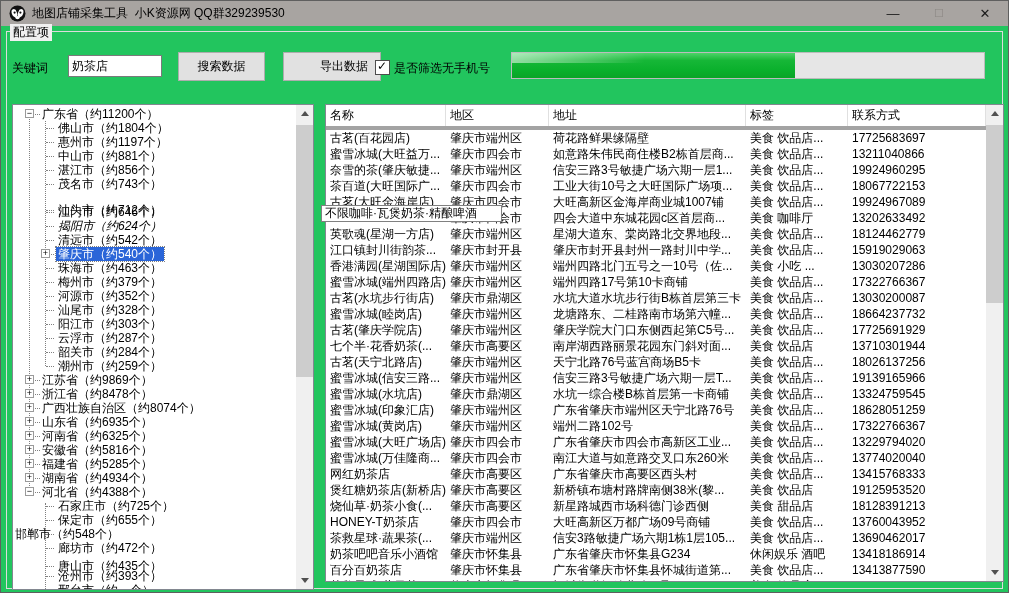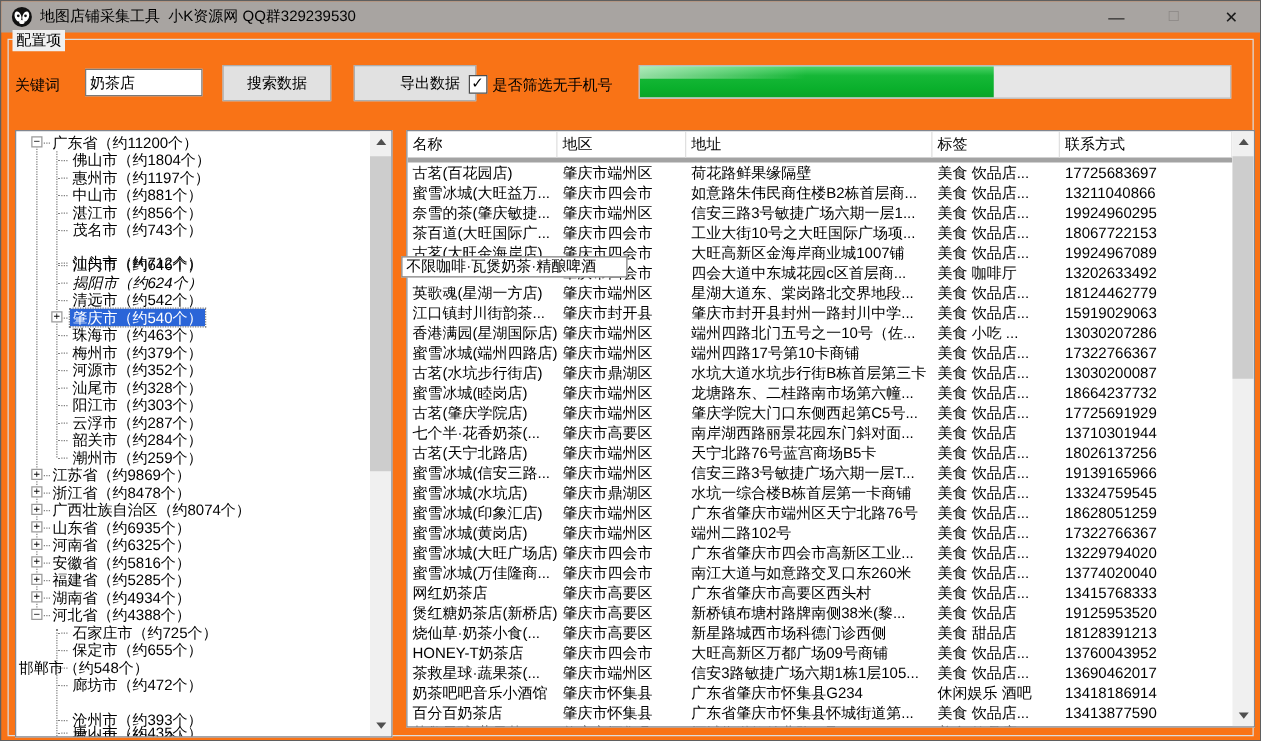--- a/index.html
+++ b/index.html
@@ -1,18 +1,18 @@
 <!DOCTYPE html>
 <html><head>
 <meta charset="utf-8">
 <style>
   html,body{margin:0;padding:0;}
   body{width:1009px;height:593px;overflow:hidden;background:#f0f0f0;
        font-family:"Liberation Sans","DejaVu Sans",sans-serif;font-size:12px;color:#000;}
-  .window{position:relative;width:1009px;height:593px;background:#f97316;
+  .window{position:relative;width:1009px;height:593px;background:#22c55e;
           box-shadow:inset 0 0 0 1px #5f5f5f;overflow:hidden;}
   
   .titlebar{position:absolute;left:1px;top:1px;right:1px;height:25px;background:#a8a4a1;
             display:flex;align-items:center;}
   .app-icon{width:17px;height:17px;margin:0 6px 0 8px;flex:0 0 auto;}
   .title-text{font-size:12px;color:#000;white-space:pre;}
   .win-btns{margin-left:auto;display:flex;height:25px;}
   .win-btn{width:46px;height:25px;display:flex;align-items:center;justify-content:center;
            font-size:13px;color:#1a1a1a;}
   .win-btn.max{color:#8b8784;font-size:11px;}
@@ -139,21 +139,21 @@
         <div class="tree-row" style="top: 310px;"><span class="stub" style="left: 22px; width: 5px;"></span><span class="ebox" style="left: 12px;">+</span><span class="tlabel" style="margin-left: 27px;">山东省（约6935个）</span></div>
         <div class="tree-row" style="top: 324px;"><span class="stub" style="left: 22px; width: 5px;"></span><span class="ebox" style="left: 12px;">+</span><span class="tlabel" style="margin-left: 27px;">河南省（约6325个）</span></div>
         <div class="tree-row" style="top: 338px;"><span class="stub" style="left: 22px; width: 5px;"></span><span class="ebox" style="left: 12px;">+</span><span class="tlabel" style="margin-left: 27px;">安徽省（约5816个）</span></div>
         <div class="tree-row" style="top: 352px;"><span class="stub" style="left: 22px; width: 5px;"></span><span class="ebox" style="left: 12px;">+</span><span class="tlabel" style="margin-left: 27px;">福建省（约5285个）</span></div>
         <div class="tree-row" style="top: 366px;"><span class="stub" style="left: 22px; width: 5px;"></span><span class="ebox" style="left: 12px;">+</span><span class="tlabel" style="margin-left: 27px;">湖南省（约4934个）</span></div>
         <div class="tree-row" style="top: 380px;"><span class="stub" style="left: 22px; width: 5px;"></span><span class="ebox" style="left: 12px;">−</span><span class="tlabel" style="margin-left: 27px;">河北省（约4388个）</span></div>
         <div class="tree-row" style="top: 394px;"><span class="stub" style="left: 33px; width: 8px;"></span><span class="tlabel" style="margin-left: 43px;">石家庄市（约725个）</span></div>
         <div class="tree-row" style="top: 408px;"><span class="stub" style="left: 33px; width: 8px;"></span><span class="tlabel" style="margin-left: 43px;">保定市（约655个）</span></div>
         <div class="tree-row" style="top: 422px;"><span class="stub" style="left: 33px; width: 8px;"></span><span class="tlabel" style="">邯郸市（约548个）</span></div>
         <div class="tree-row" style="top: 436px;"><span class="stub" style="left: 33px; width: 8px;"></span><span class="tlabel" style="margin-left: 43px;">廊坊市（约472个）</span></div>
-        <div class="tree-row" style="top: 474px;"><span class="stub" style="left: 33px; width: 8px;"></span><span class="tlabel" style="margin-left: 43px;">唐山市（约435个）</span></div>
+        <div class="tree-row" style="top: 454px;"><span class="stub" style="left: 33px; width: 8px;"></span><span class="tlabel" style="margin-left: 43px;">唐山市（约435个）</span></div>
         <div class="tree-row" style="top: 464px;"><span class="stub" style="left: 33px; width: 8px;"></span><span class="tlabel" style="margin-left: 43px;">沧州市（约393个）</span></div>
         <div class="tree-row" style="top: 478px;"><span class="tlabel" style="margin-left: 43px;">邢台市（约…个）</span></div>
       </div>
     <div class="vscroll">
       <div class="sb-btn sb-up">
           <div class="tri-up"></div>
         </div>
       <div class="sb-thumb" style="top:20px;height:252px;"></div>
       <div class="sb-btn sb-down">
           <div class="tri-down"></div>

